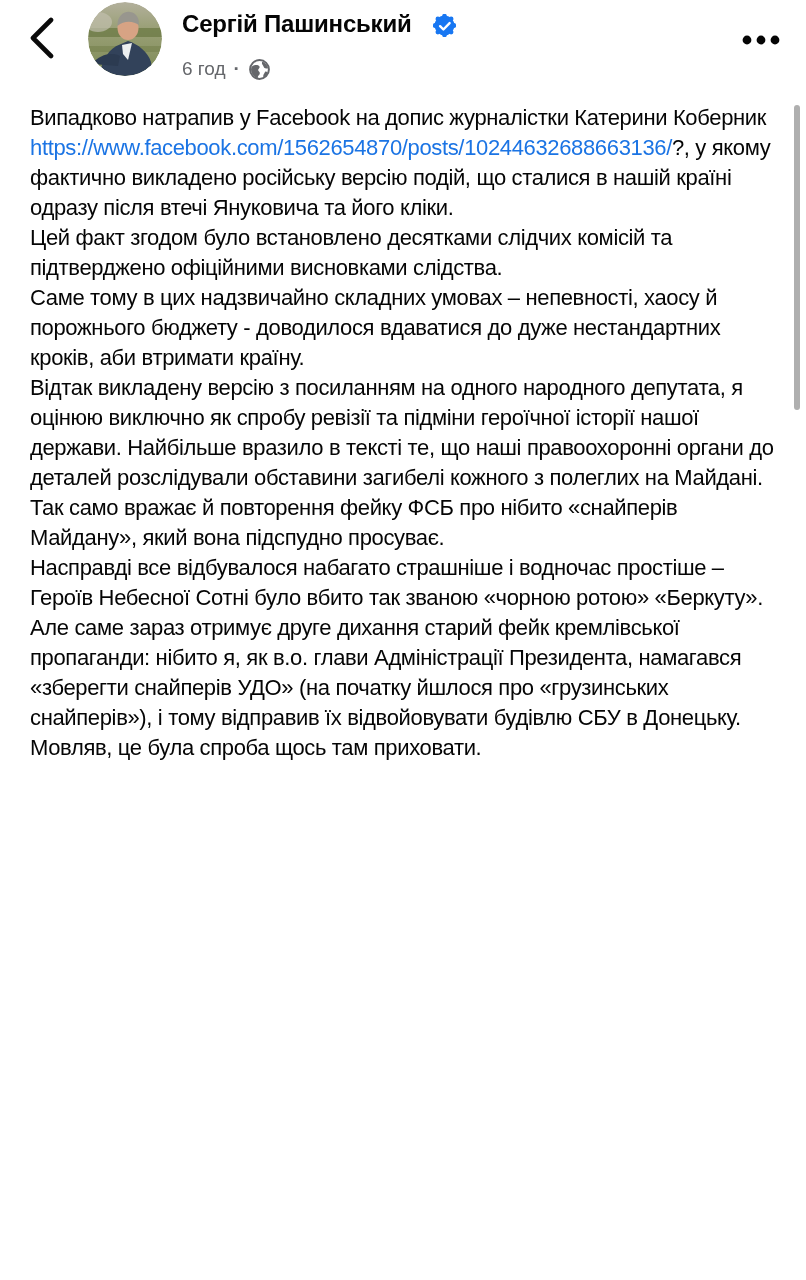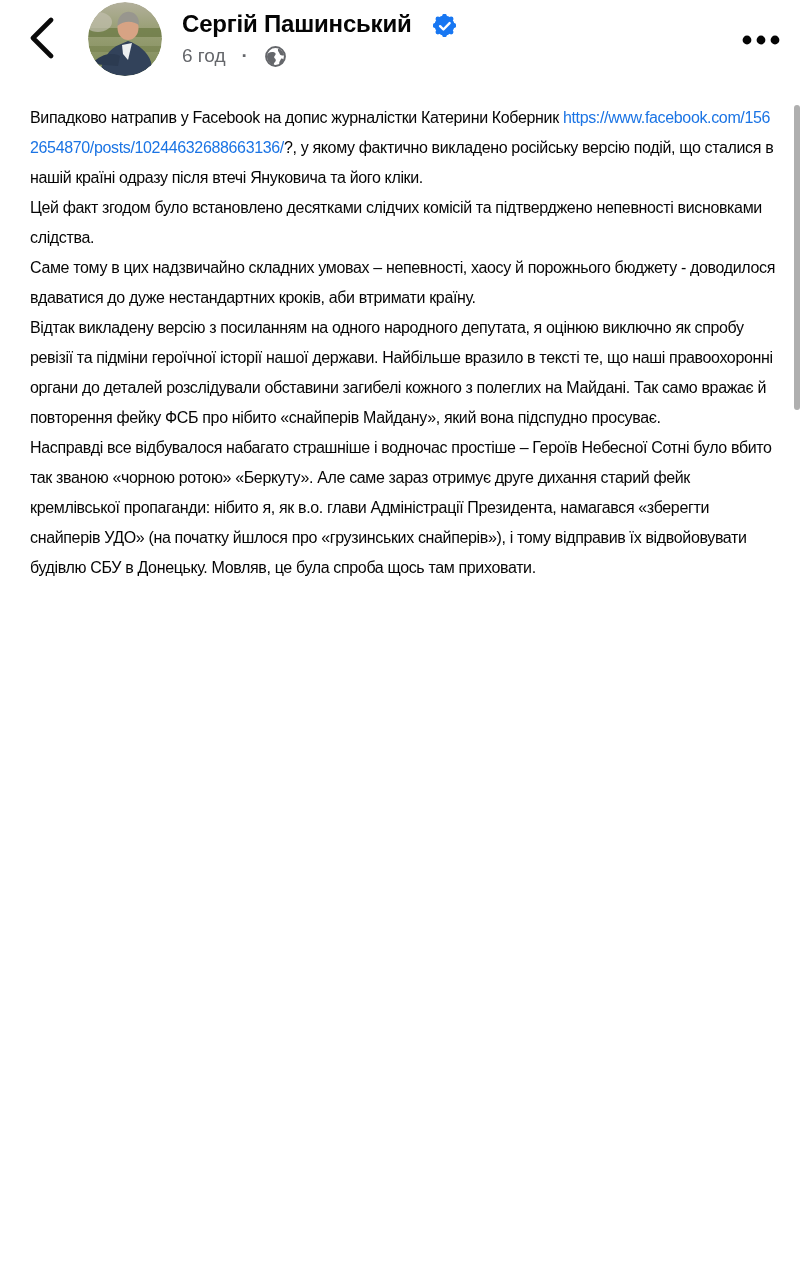--- a/index.html
+++ b/index.html
@@ -22,31 +22,31 @@
     position:absolute;left:88px;top:2px;width:74px;height:74px;border-radius:50%;
     overflow:hidden;cursor:pointer;
   }
   .avatar svg{display:block;width:74px;height:74px;}
   .hgroup{position:absolute;left:182px;top:10px;}
   .name-row{display:flex;align-items:center;gap:21px;}
   .author-name{
     font-size:24px;font-weight:700;letter-spacing:-0.2px;color:var(--text);cursor:pointer;
   }
   .badge{width:23px;height:23px;flex:0 0 auto;margin-top:2px;}
-  .meta-row{display:flex;align-items:center;gap:16px;margin-top:7px;color:var(--meta);font-size:19px;}
+  .meta-row{display:flex;align-items:center;gap:8px;margin-top:20px;color:var(--meta);font-size:19px;}
   .meta-sep{font-weight:700;}
   .globe{width:21px;height:21px;margin-left:1px;}
   .more-btn{
     position:absolute;right:22px;top:22px;width:46px;height:36px;background:none;border:none;
     display:flex;align-items:center;justify-content:center;cursor:pointer;
   }
   
   .post-text{
     position:absolute;top:103px;left:30px;width:746px;
-    font-size:16px;line-height:30px;letter-spacing:-0.35px;color:var(--text);
+    font-size:22px;line-height:30px;letter-spacing:-0.35px;color:var(--text);
   }
   .post-text p{margin:0;}
   .plink{color:var(--link);text-decoration:none;word-break:break-all;cursor:pointer;}
   
   .scrollbar-thumb{
     position:absolute;right:6px;top:105px;width:6px;height:305px;border-radius:3px;
     background:#a6a6a6;opacity:.9;
   }
 </style>
 </head>
@@ -122,21 +122,21 @@
       <svg width="38" height="10" viewBox="0 0 38 10">
         <circle cx="5" cy="5" r="4.4" fill="#050505"></circle>
         <circle cx="19" cy="5" r="4.4" fill="#050505"></circle>
         <circle cx="33" cy="5" r="4.4" fill="#050505"></circle>
       </svg>
     </button>
   </header>
 
   <main class="post-text">
       <p><span>Випадково натрапив у Facebook на допис журналістки Катерини Коберник </span><a class="plink" href="#">https://www.facebook.com/1562654870/posts/10244632688663136/</a><span>?, у якому фактично викладено російську версію подій, що сталися в нашій країні одразу після втечі Януковича та його кліки.</span></p>
-      <p><span>Цей факт згодом було встановлено десятками слідчих комісій та підтверджено непевності висновками слідства.</span></p>
+      <p><span>Цей факт згодом було встановлено десятками слідчих комісій та підтверджено офіційними висновками слідства.</span></p>
       <p><span>Саме тому в цих надзвичайно складних умовах – непевності, хаосу й порожнього бюджету - доводилося вдаватися до дуже нестандартних кроків, аби втримати країну.</span></p>
       <p><span>Відтак викладену версію з посиланням на одного народного депутата, я оцінюю виключно як спробу ревізії та підміни героїчної історії нашої держави. Найбільше вразило в тексті те, що наші правоохоронні органи до деталей розслідували обставини загибелі кожного з полеглих на Майдані. Так само вражає й повторення фейку ФСБ про нібито «снайперів Майдану», який вона підспудно просуває.</span></p>
       <p><span>Насправді все відбувалося набагато страшніше і водночас простіше – Героїв Небесної Сотні було вбито так званою «чорною ротою» «Беркуту». Але саме зараз отримує друге дихання старий фейк кремлівської пропаганди: нібито я, як в.о. глави Адміністрації Президента, намагався «зберегти снайперів УДО» (на початку йшлося про «грузинських снайперів»), і тому відправив їх відвойовувати будівлю СБУ в Донецьку. Мовляв, це була спроба щось там приховати.</span></p>
     </main>
 
   <div class="scrollbar-thumb"></div>
 
 </div>
 
 </body></html>

